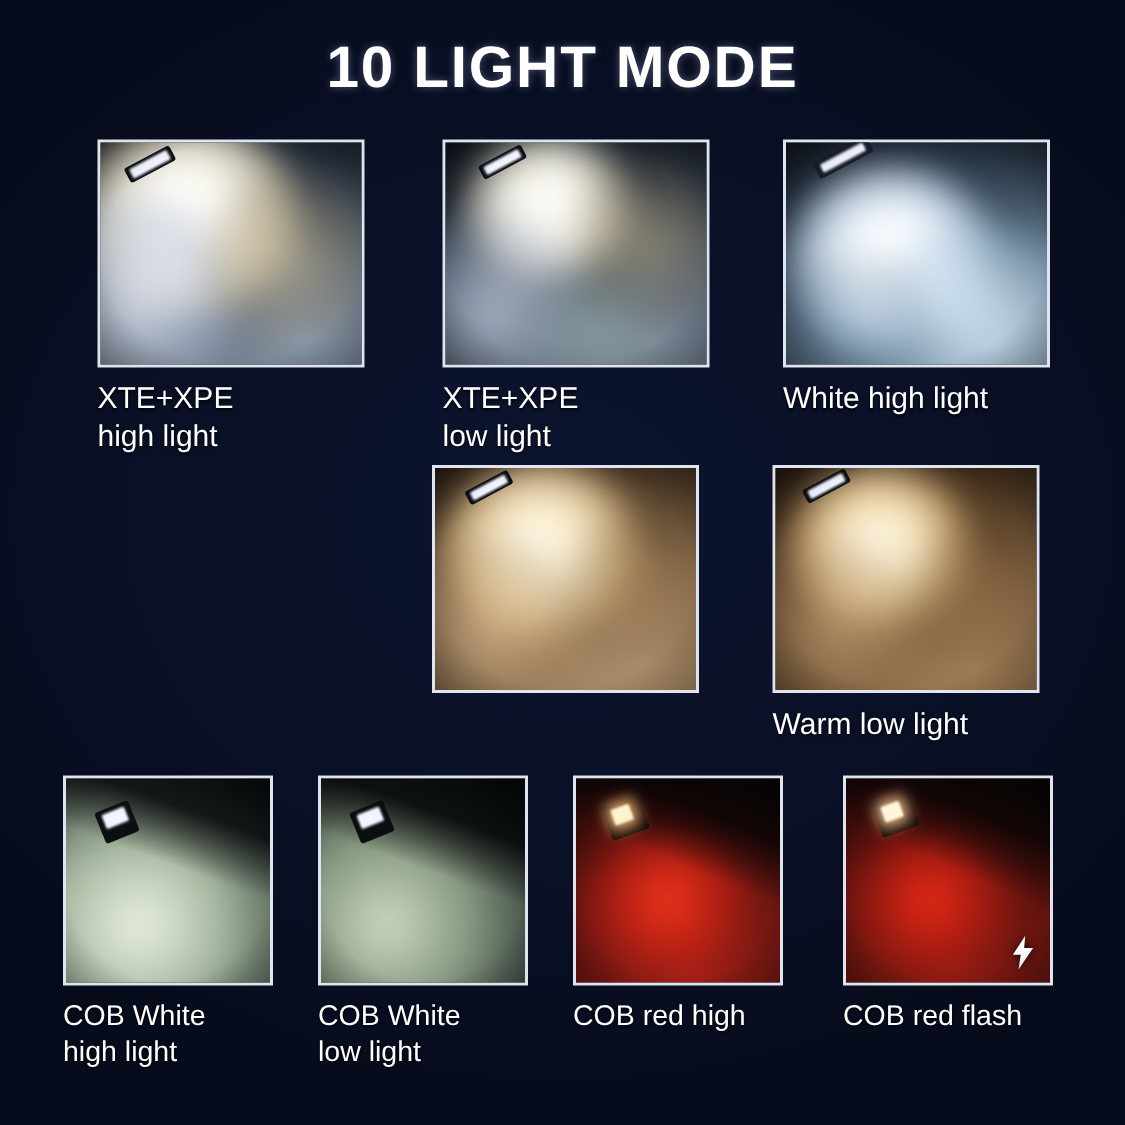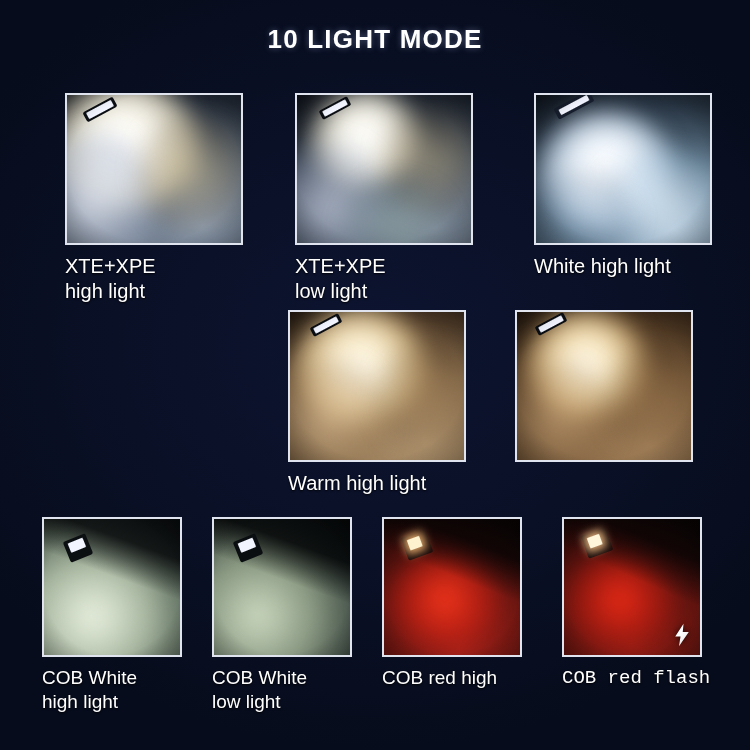--- a/index.html
+++ b/index.html
@@ -15,21 +15,21 @@
     background:
       radial-gradient(ellipse 620px 520px at 50% 46%, #0d1430 0%, #0a1026 42%, #070c1c 78%);
     overflow:hidden;
   }
 
   
   #title {
     position:absolute; top:24px; left:0; width:750px;
     text-align:center;
     color:#ffffff;
-    font-size:26px;
+    font-size:39px;
     font-weight:bold;
     letter-spacing:1.2px;
     text-shadow:0 0 6px rgba(190,205,255,.35);
     white-space:nowrap;
   }
 
   
   .cell { position:absolute; }
   .photo {
     position:relative;
@@ -124,21 +124,21 @@
       <div class="blob" style="left:44px; top:86px; width:110px; height:86px; background:radial-gradient(circle, rgba(180,206,196,.42) 0%, rgba(110,134,130,.18) 62%, rgba(60,74,72,0) 100%);"></div>
       <div class="fixture" style="left:22px; top:8px; width:32px; height:10px;">
         <div class="fixture-face" style="left:3px; top:2px; width:26px; height:6px;"></div>
       </div>
       <div class="vignette"></div>
     </div>
     <div class="caption">XTE+XPE
 low light</div>
   </div>
 
-  <div class="cell r12" style="left:534px; top:93px;">
+  <div class="cell r12" style="left:522px; top:93px;">
     <div class="photo">
       <div class="layer wall-blue"></div>
       <div class="blob" style="left:4px; top:16px; width:132px; height:120px; background:radial-gradient(circle, #ffffff 0%, #f4f9ff 34%, rgba(205,226,246,.7) 64%, rgba(130,160,190,0) 100%);"></div>
       <div class="blob" style="left:62px; top:54px; width:130px; height:118px; background:radial-gradient(circle, rgba(222,238,250,.75) 0%, rgba(160,190,214,.36) 58%, rgba(96,120,144,0) 100%);"></div>
       <div class="blob" style="left:-10px; top:74px; width:110px; height:96px; background:radial-gradient(circle, rgba(150,178,204,.45) 0%, rgba(80,104,130,.2) 62%, rgba(40,56,72,0) 100%);"></div>
       <div class="fixture" style="left:18px; top:4px; width:40px; height:12px; background:#161d2c;">
         <div class="fixture-face" style="left:4px; top:3px; width:32px; height:6px;"></div>
       </div>
       <div class="vignette"></div>
     </div>
@@ -150,34 +150,34 @@
     <div class="photo">
       <div class="layer wall-warm"></div>
       <div class="blob" style="left:4px; top:-4px; width:132px; height:116px; background:radial-gradient(circle, #fffdf4 0%, #fbeecd 34%, rgba(232,199,139,.72) 64%, rgba(150,118,72,0) 100%);"></div>
       <div class="blob" style="left:-26px; top:46px; width:124px; height:124px; background:radial-gradient(circle, rgba(226,196,154,.62) 0%, rgba(158,126,88,.3) 58%, rgba(84,64,42,0) 100%);"></div>
       <div class="blob" style="left:84px; top:28px; width:110px; height:116px; background:radial-gradient(circle, rgba(154,120,80,.45) 0%, rgba(86,64,40,.2) 60%, rgba(36,26,16,0) 100%);"></div>
       <div class="fixture" style="left:20px; top:8px; width:32px; height:10px;">
         <div class="fixture-face" style="left:3px; top:2px; width:26px; height:6px;"></div>
       </div>
       <div class="vignette"></div>
     </div>
-    <div class="caption">Warm high light</div>
   </div>
 
   <div class="cell r12" style="left:515px; top:310px;">
     <div class="photo">
       <div class="layer wall-warm" style="background:radial-gradient(ellipse 150% 125% at 76% 90%, #a9865e 0%, #7a5c3c 38%, #3c2a1a 72%, #0d0805 100%);"></div>
       <div class="blob" style="left:8px; top:-2px; width:122px; height:108px; background:radial-gradient(circle, #fffcf2 0%, #f8e6bd 36%, rgba(222,182,120,.7) 64%, rgba(136,104,62,0) 100%);"></div>
       <div class="blob" style="left:-20px; top:48px; width:118px; height:118px; background:radial-gradient(circle, rgba(212,176,130,.55) 0%, rgba(142,110,74,.26) 58%, rgba(70,52,34,0) 100%);"></div>
       <div class="blob" style="left:86px; top:34px; width:108px; height:112px; background:radial-gradient(circle, rgba(138,104,66,.42) 0%, rgba(74,54,32,.18) 60%, rgba(28,20,12,0) 100%);"></div>
       <div class="fixture" style="left:18px; top:7px; width:32px; height:10px;">
         <div class="fixture-face" style="left:3px; top:2px; width:26px; height:6px;"></div>
       </div>
       <div class="vignette"></div>
     </div>
+    <div class="caption">Warm low light</div>
   </div>
 
   <div class="cell r3" style="left:42px; top:517px;">
     <div class="photo">
       <div class="layer" style="background:radial-gradient(ellipse 130% 130% at 34% 72%, #d3ddc9 0%, #9fae98 30%, #5a6a5c 58%, #1c2420 82%, #070a09 100%);"></div>
       <div class="blob" style="left:-16px; top:44px; width:132px; height:106px; background:radial-gradient(circle, rgba(233,241,224,.85) 0%, rgba(186,200,178,.45) 55%, rgba(110,126,112,0) 100%);"></div>
       <div class="layer" style="background:linear-gradient(200deg, rgba(4,6,8,.92) 0%, rgba(4,6,8,.85) 22%, rgba(4,6,8,0) 44%);"></div>
       <div class="fixture" style="left:22px; top:18px; width:24px; height:22px; background:#0c0f12; transform:rotate(-22deg);">
         <div class="fixture-face" style="left:4px; top:3px; width:16px; height:10px;"></div>
       </div>
@@ -207,21 +207,21 @@
       <div class="blob" style="left:6px; top:34px; width:110px; height:92px; background:radial-gradient(circle, rgba(255,58,30,.95) 0%, rgba(214,34,18,.6) 48%, rgba(120,18,10,0) 100%);"></div>
       <div class="layer" style="background:linear-gradient(202deg, rgba(6,3,3,.95) 0%, rgba(8,4,4,.86) 22%, rgba(10,4,4,0) 44%);"></div>
       <div class="fixture" style="left:20px; top:14px; width:26px; height:24px; background:#140707; transform:rotate(-20deg);">
         <div class="fixture-face" style="left:5px; top:4px; width:13px; height:11px; background:#fff3cf; box-shadow:0 0 9px 4px rgba(255,190,120,.85);"></div>
       </div>
       <div class="vignette"></div>
     </div>
     <div class="caption">COB red high</div>
   </div>
 
-  <div class="cell r3" style="left:562px; top:517px;font-family:Liberation Mono, monospace;">
+  <div class="cell r3" style="left:562px; top:517px;">
     <div class="photo">
       <div class="layer wall-red" style="background:radial-gradient(ellipse 150% 140% at 50% 92%, #8e1c14 0%, #55120e 46%, #1a0706 78%, #060303 100%);"></div>
       <div class="blob" style="left:2px; top:34px; width:108px; height:92px; background:radial-gradient(circle, rgba(250,46,24,.92) 0%, rgba(200,30,16,.58) 48%, rgba(110,16,8,0) 100%);"></div>
       <div class="layer" style="background:linear-gradient(204deg, rgba(6,3,3,.95) 0%, rgba(8,4,4,.84) 22%, rgba(10,4,4,0) 45%);"></div>
       <div class="fixture" style="left:20px; top:12px; width:26px; height:24px; background:#140707; transform:rotate(-20deg);">
         <div class="fixture-face" style="left:5px; top:4px; width:13px; height:11px; background:#fff6dc; box-shadow:0 0 9px 4px rgba(255,200,140,.85);"></div>
       </div>
       <span class="bolt">
         <svg viewBox="0 0 24 32" width="18" height="24" aria-hidden="true">
           <path d="M14 1 L3 18 H10 L8 31 L21 12 H13 Z" fill="#ffffff"></path>

